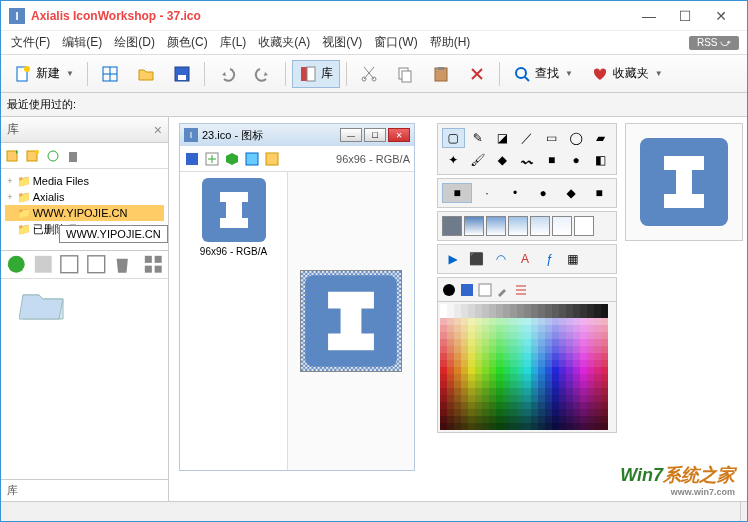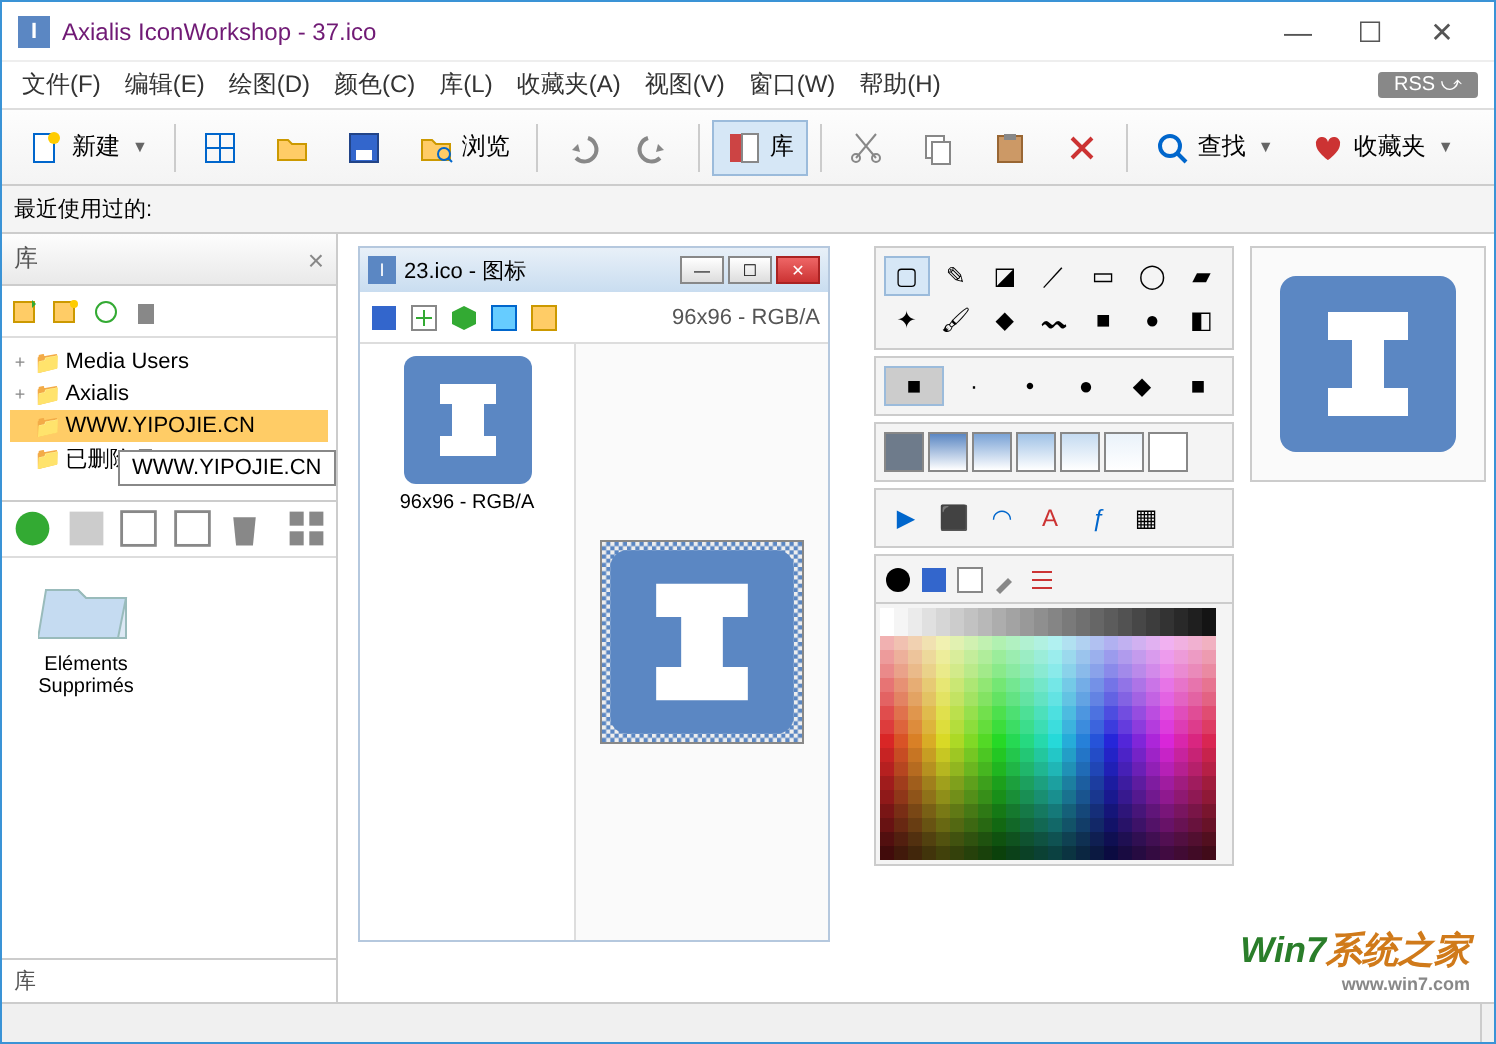--- a/index.html
+++ b/index.html
@@ -1,19 +1,19 @@
 <!DOCTYPE html>
 <html><head>
 <meta charset="utf-8">
 <style>
 * { box-sizing: border-box; margin: 0; padding: 0; font-family: "Microsoft YaHei", sans-serif; }
 body { width: 748px; height: 522px; overflow: hidden; background: #fff; border: 1px solid #3a93d6; position: relative; }
 .titlebar { height: 30px; background: #fff; display: flex; align-items: center; padding: 0 8px; border-bottom: 1px solid #eee; }
 .titlebar .app-icon { width: 16px; height: 16px; background: #5b87c3; display: flex; align-items: center; justify-content: center; color: #fff; font-weight: bold; font-size: 11px; margin-right: 6px; }
-.titlebar .title { font-size: 12px; color: #701a75; flex: 1; }
+.titlebar .title { font-size: 12px; color: #ef4444; flex: 1; font-weight: bold; }
 .titlebar .winbtn { width: 36px; height: 28px; display: flex; align-items: center; justify-content: center; color: #555; font-size: 14px; }
 .menubar { height: 24px; display: flex; align-items: center; padding: 0 4px; font-size: 12px; border-bottom: 1px solid #ddd; }
 .menubar .menu-item { padding: 3px 6px; color: #333; }
 .menubar .spacer { flex: 1; }
 .menubar .rss { background: #888; color: #fff; padding: 1px 8px; font-size: 10px; border-radius: 2px; margin-right: 4px; }
 .toolbar { height: 38px; background: linear-gradient(#fdfdfd,#f4f4f4); border-bottom: 1px solid #ccc; display: flex; align-items: center; padding: 0 6px; gap: 4px; }
 .tb-btn { height: 28px; display: flex; align-items: center; padding: 0 6px; gap: 4px; border: 1px solid transparent; font-size: 12px; }
 .tb-btn.active { border-color: #9bbbdb; background: #d6e7f6; }
 .tb-sep { width: 1px; height: 24px; background: #ccc; margin: 0 2px; }
 .tb-icon { width: 18px; height: 18px; display: inline-block; }
@@ -117,28 +117,20 @@
       <svg class="tb-icon" viewBox="0 0 18 18">
         <path d="M2 5h5l2 2h7v8H2z" fill="#fc6" stroke="#c90"></path>
       </svg>
     </div>
   <div class="tb-btn">
       <svg class="tb-icon" viewBox="0 0 18 18">
         <rect x="2" y="2" width="14" height="14" fill="#36c" stroke="#248"></rect>
         <rect x="5" y="10" width="8" height="5" fill="#fff"></rect>
       </svg>
     </div>
-  <div class="tb-btn">
-    <svg class="tb-icon" viewBox="0 0 18 18">
-        <path d="M2 5h5l2 2h7v8H2z" fill="#fc6" stroke="#c90"></path>
-        <circle cx="13" cy="12" r="3" fill="none" stroke="#06c"></circle>
-        <line x1="15" y1="14" x2="17" y2="16" stroke="#06c"></line>
-      </svg>
-    <span>浏览</span>
-  </div>
   <div class="tb-sep"></div>
   <div class="tb-btn">
       <svg class="tb-icon" viewBox="0 0 18 18">
         <path d="M12 4a6 6 0 1 1-6 10" fill="none" stroke="#888" stroke-width="2"></path>
         <path d="M4 10l3-3 1 4z" fill="#888"></path>
       </svg>
     </div>
   <div class="tb-btn">
       <svg class="tb-icon" viewBox="0 0 18 18">
         <path d="M6 4a6 6 0 1 0 6 10" fill="none" stroke="#888" stroke-width="2"></path>
@@ -217,21 +209,21 @@
           <circle cx="12" cy="4" r="2" fill="#fc0"></circle>
         </svg>
       <svg class="ico" viewBox="0 0 16 16">
           <circle cx="8" cy="8" r="5" fill="none" stroke="#3a3"></circle>
         </svg>
       <svg class="ico" viewBox="0 0 16 16">
           <rect x="4" y="4" width="8" height="10" fill="#888"></rect>
         </svg>
     </div>
     <div class="tree">
-      <div class="tree-row"><span class="exp">+</span>📁<span>Media Users</span></div>
+      <div class="tree-row"><span class="exp">+</span>📁<span>Media Files</span></div>
       <div class="tree-row"><span class="exp">+</span>📁<span>Axialis</span></div>
       <div class="tree-row" style="background:#fc6"><span class="exp"></span>📁<span>WWW.YIPOJIE.CN</span></div>
       <div class="tree-row"><span class="exp"></span>📁<span>已删除项</span></div>
     </div>
     <div class="lib-toolbar2">
       <svg class="ico" viewBox="0 0 16 16">
           <circle cx="8" cy="8" r="6" fill="#3a3"></circle>
         </svg>
       <svg class="ico" viewBox="0 0 16 16">
           <rect x="2" y="2" width="12" height="12" fill="#ccc"></rect>
@@ -252,21 +244,20 @@
           <rect x="2" y="9" width="5" height="5" fill="#888"></rect>
           <rect x="9" y="9" width="5" height="5" fill="#888"></rect>
         </svg>
     </div>
     <div class="lib-content">
       <div class="folder-item">
         <svg class="folder-icon" viewBox="0 0 48 38">
             <path d="M4 10h16l4 4h20v20H4z" fill="#dce8f4" stroke="#9bb"></path>
             <path d="M4 10h16l4 4h20l-4 20H0z" fill="#c5dbf1" stroke="#9bb"></path>
           </svg>
-        <span>Eléments Supprimés</span>
       </div>
     </div>
     <div class="lib-footer">库</div>
   </div>
 
   <div class="workspace">
 
     <div class="doc-window">
       <div class="doc-title">
         <div style="width:14px;height:14px;background:#5b87c3;color:#fff;font-size:9px;display:flex;align-items:center;justify-content:center;margin-right:4px">I</div>

